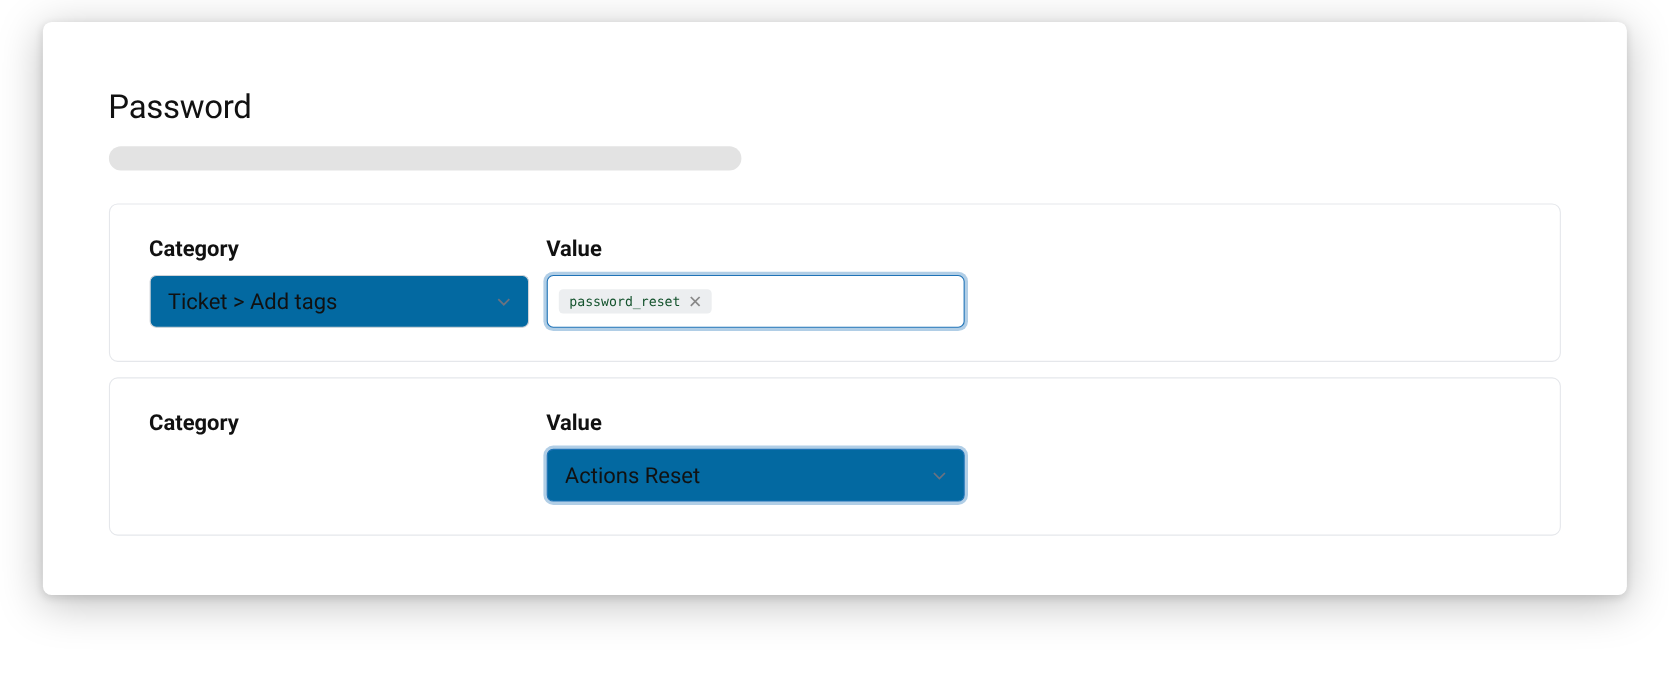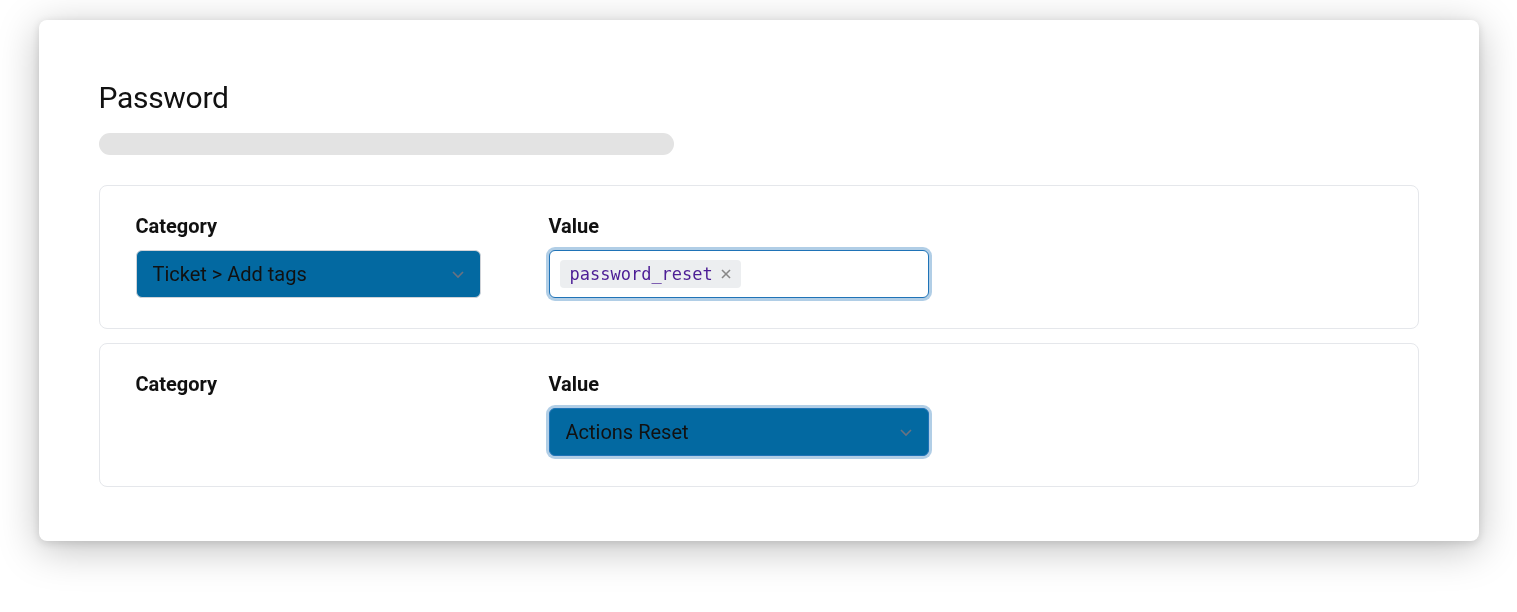--- a/index.html
+++ b/index.html
@@ -39,33 +39,32 @@
       background: #e3e3e3;
       border-radius: 12px;
       margin-bottom: 30px;
     }
     .action-card {
       border: 1px solid #e5e7eb;
       border-radius: 8px;
       padding: 28px 36px 30px 36px;
       margin-bottom: 14px;
       display: flex;
-      gap: 26px;
+      gap: 16px;
       align-items: flex-start;
     }
     .field-group {
       display: flex;
       flex-direction: column;
     }
     .field-group.category {
       width: 345px;
     }
     .field-group.value {
       width: 380px;
-      margin-left: 42px;
     }
     .field-label {
       font-size: 20px;
       font-weight: 700;
       color: #111;
       margin-bottom: 12px;
     }
     .select-box {
       display: flex;
       align-items: center;
@@ -107,22 +106,22 @@
       cursor: text;
     }
     .tag-pill {
       display: inline-flex;
       align-items: center;
       background: #eceef0;
       border-radius: 4px;
       padding: 4px 8px 4px 10px;
       gap: 6px;
       font-family: ui-monospace, "SF Mono", Menlo, Consolas, monospace;
-      font-size: 17px;
-      color: #4c1d95;
+      font-size: 12px;
+      color: #14532d;
     }
     .tag-remove {
       width: 14px;
       height: 14px;
       color: #888;
       cursor: pointer;
     }
   </style>
 </head>
 <body>

